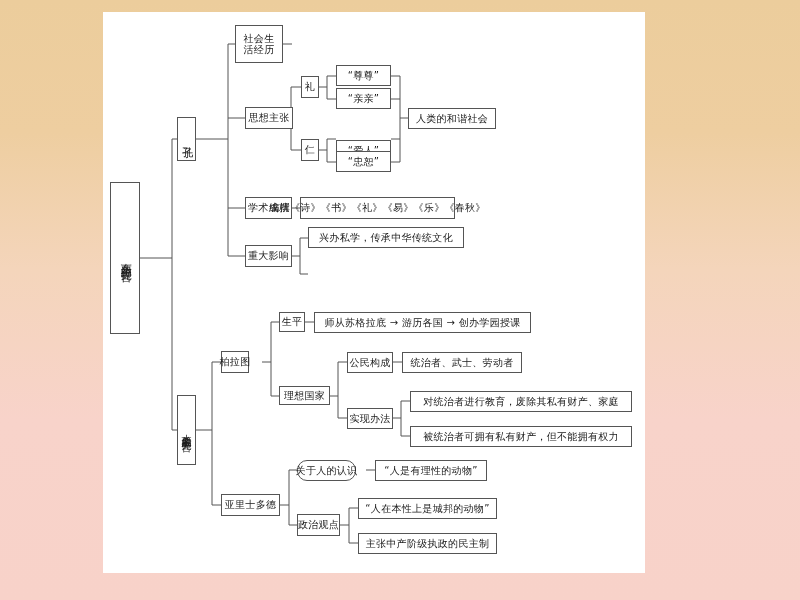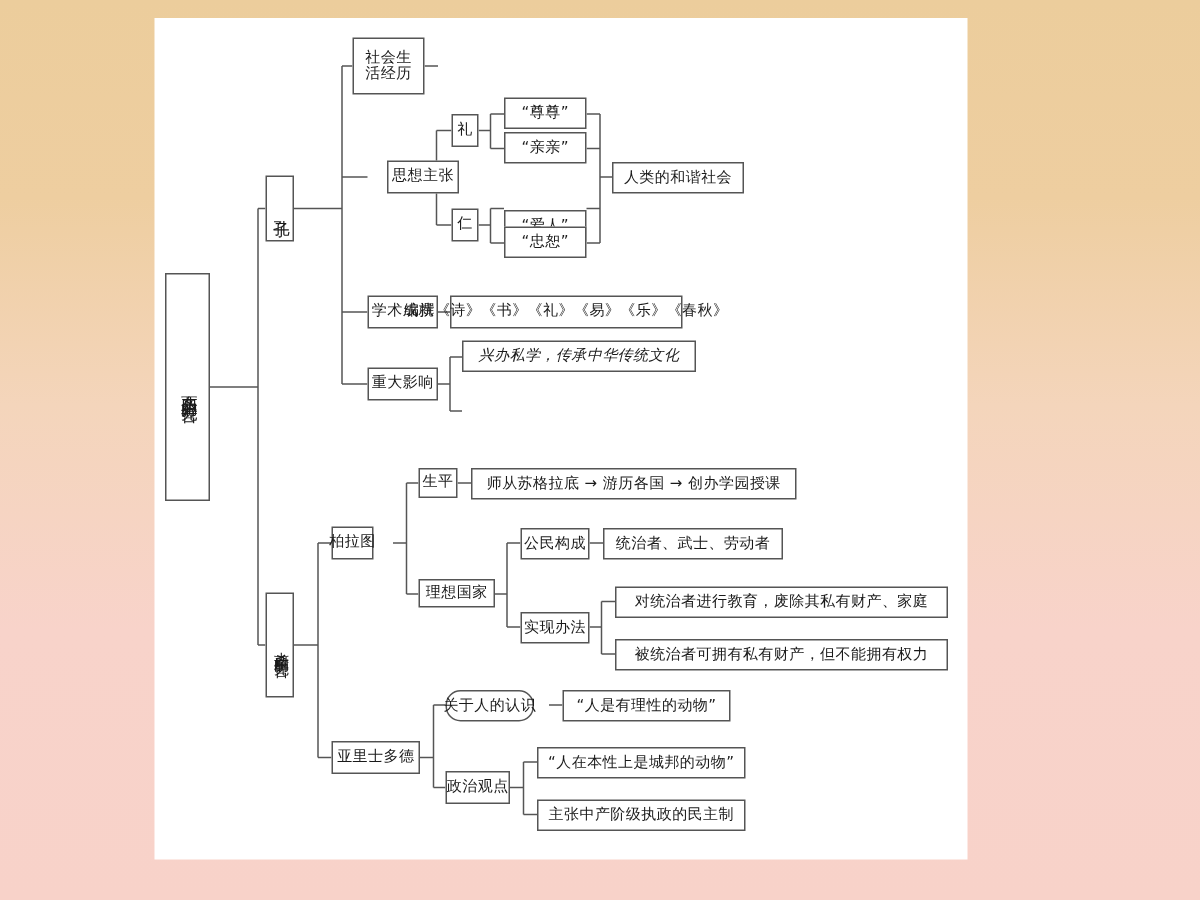--- a/index.html
+++ b/index.html
@@ -150,37 +150,37 @@
     <line x1="349" y1="543" x2="358" y2="543"></line>
   </svg>
 
   <div class="node vert f11" style="left:110px; top:182px; width:30px; height:152px;">东西方的先哲</div>
 
   <div class="node vert f11" style="left:177px; top:117px; width:19px; height:44px;">孔子</div>
 
   <div class="node two-line f10" style="left:235px; top:25px; width:48px; height:38px;">社会生
 活经历</div>
 
-  <div class="node f10" style="left:258px; top:107px; width:48px; height:22px;">思想主张</div>
+  <div class="node f10" style="left:245px; top:107px; width:48px; height:22px;">思想主张</div>
 
   <div class="node f10" style="left:301px; top:76px; width:18px; height:22px;">礼</div>
   <div class="node f10" style="left:336px; top:65px; width:55px; height:21px;">“尊尊”</div>
   <div class="node f10" style="left:336px; top:88px; width:55px; height:21px;">“亲亲”</div>
 
   <div class="node f10" style="left:301px; top:139px; width:18px; height:22px;">仁</div>
   <div class="node f10" style="left:336px; top:140px; width:55px; height:21px;">“爱人”</div>
   <div class="node f10" style="left:336px; top:151px; width:55px; height:21px;">“忠恕”</div>
 
   <div class="node f10" style="left:408px; top:108px; width:88px; height:21px;">人类的和谐社会</div>
 
   <div class="node f10" style="left:245px; top:197px; width:47px; height:22px;">学术成就</div>
   <div class="node f10" style="left:300px; top:197px; width:155px; height:22px;">编撰《诗》《书》《礼》《易》《乐》《春秋》</div>
 
   <div class="node f10" style="left:245px; top:245px; width:47px; height:22px;">重大影响</div>
-  <div class="node f10" style="left:308px; top:227px; width:156px; height:21px;font-style:italic;">兴办私学，传承中华传统文化</div>
+  <div class="node f10" style="left:308px; top:227px; width:156px; height:21px;">兴办私学，传承中华传统文化</div>
 
   <div class="node vert f10" style="left:177px; top:395px; width:19px; height:70px;">古希腊的先哲</div>
 
   <div class="node f10" style="left:221px; top:351px; width:28px; height:22px;">柏拉图</div>
 
   <div class="node f10" style="left:279px; top:312px; width:26px; height:20px;">生平</div>
   <div class="node f10" style="left:314px; top:312px; width:217px; height:21px;">师从苏格拉底 → 游历各国 → 创办学园授课</div>
 
   <div class="node f10" style="left:279px; top:386px; width:51px; height:19px;">理想国家</div>
 

